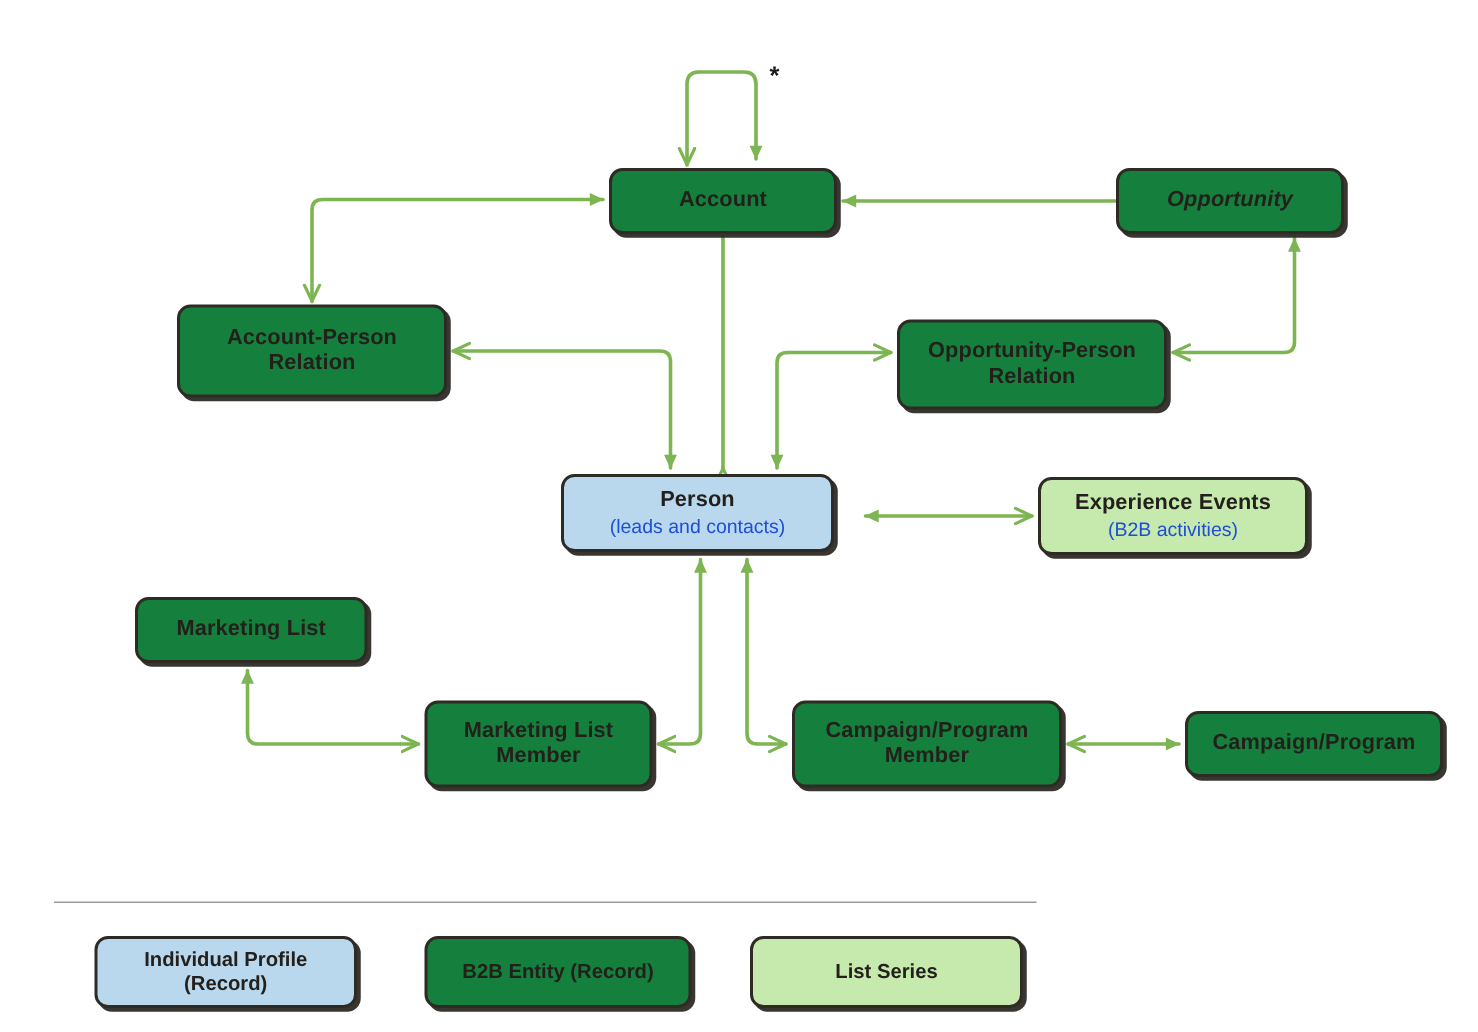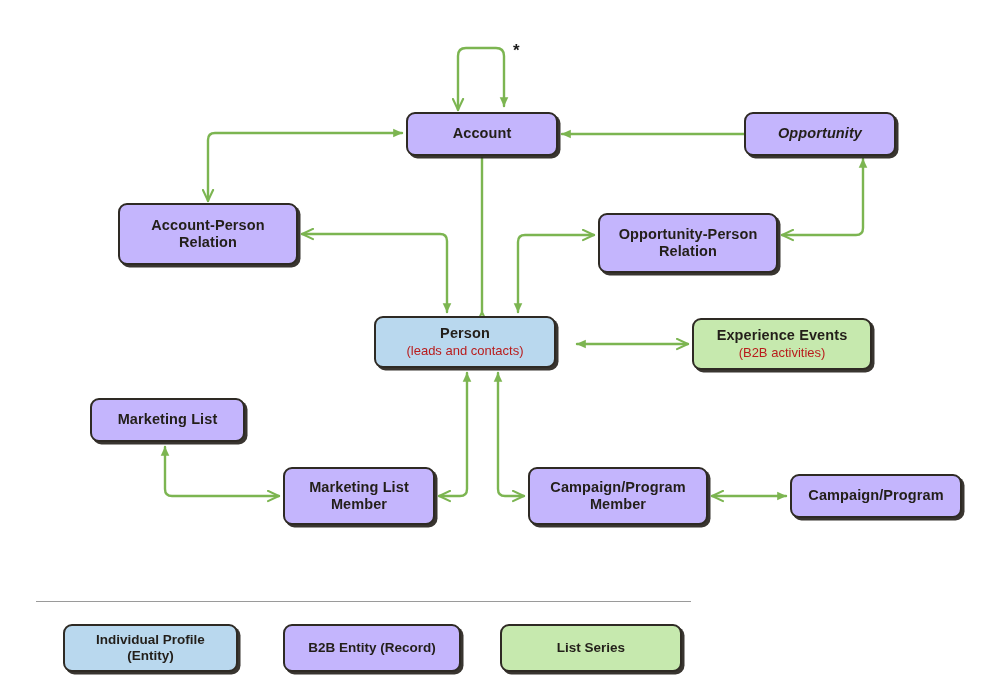--- a/index.html
+++ b/index.html
@@ -27,25 +27,25 @@
   }
   .node .ttl{
     font-weight:bold;
     font-size:14.5px;
     color:#231f1a;
     line-height:1.18;
     letter-spacing:.1px;
   }
   .node .sub{
     font-size:13px;
-    color:#b91c1c;
+    color:#1d4ed8;
     line-height:1.2;
     margin-top:1px;
   }
-  .fill-yellow{background:#c4b5fd;}
+  .fill-yellow{background:#15803d;}
   .fill-blue{background:#b9d8ee;}
   .fill-green{background:#c6e9ae;text-align:center;}
 
   .star{
     position:absolute;
     font-weight:bold;
     font-size:17px;
     color:#1b1b1b;
     z-index:4;
   }
@@ -150,21 +150,21 @@
       <div class="node fill-yellow" style="left: 790px; top: 474px; width: 172px; height: 44px;">
         <div class="ttl">Campaign/Program</div>
       </div>
     </div>
 
   <div class="legend-rule"></div>
   <div id="legend-layer">
       <div class="legend-box fill-blue" style="left: 63px; top: 624px; width: 175px; height: 48px;">
         <div>
           <div class="ttl">Individual Profile</div>
-          <div class="ttl">(Entity)</div>
+          <div class="ttl">(Record)</div>
         </div>
       </div>
       <div class="legend-box fill-yellow" style="left: 283px; top: 624px; width: 178px; height: 48px;">
         <div>
           <div class="ttl">B2B Entity (Record)</div>
         </div>
       </div>
       <div class="legend-box fill-green" style="left: 500px; top: 624px; width: 182px; height: 48px;">
         <div>
           <div class="ttl">List Series</div>

